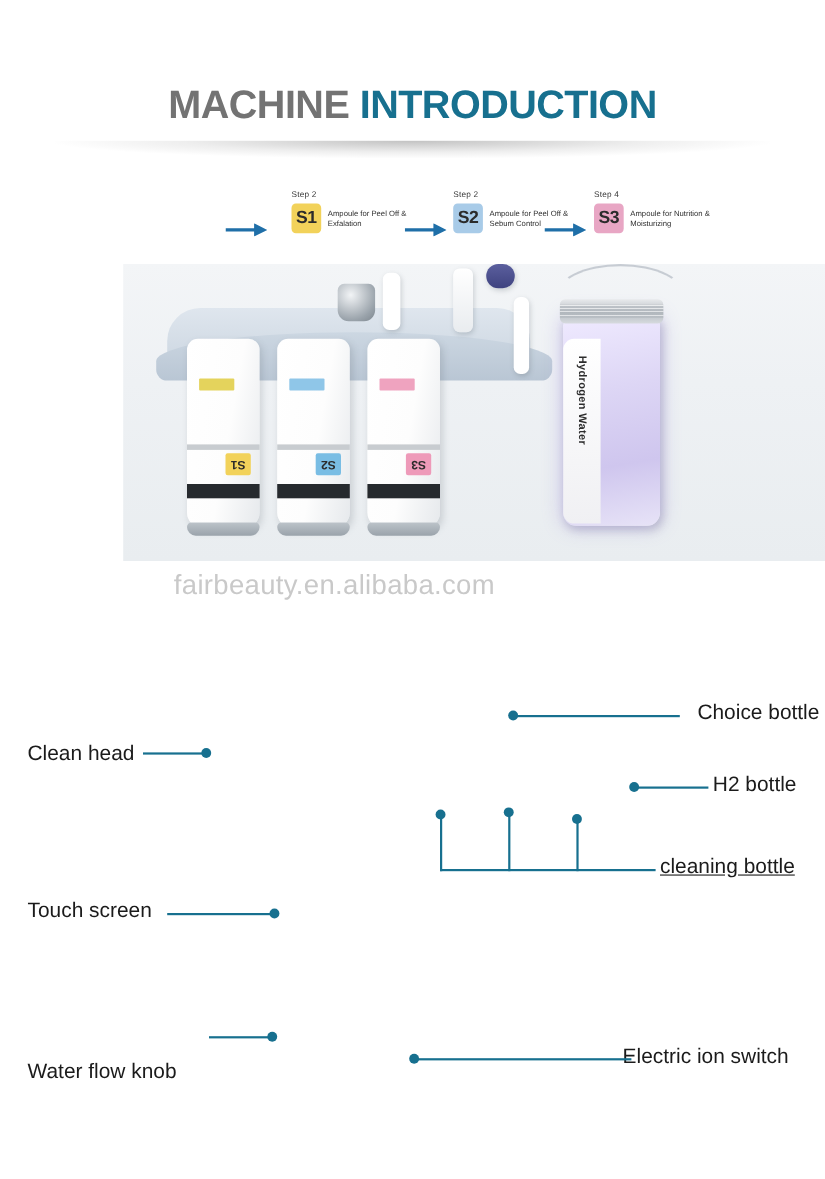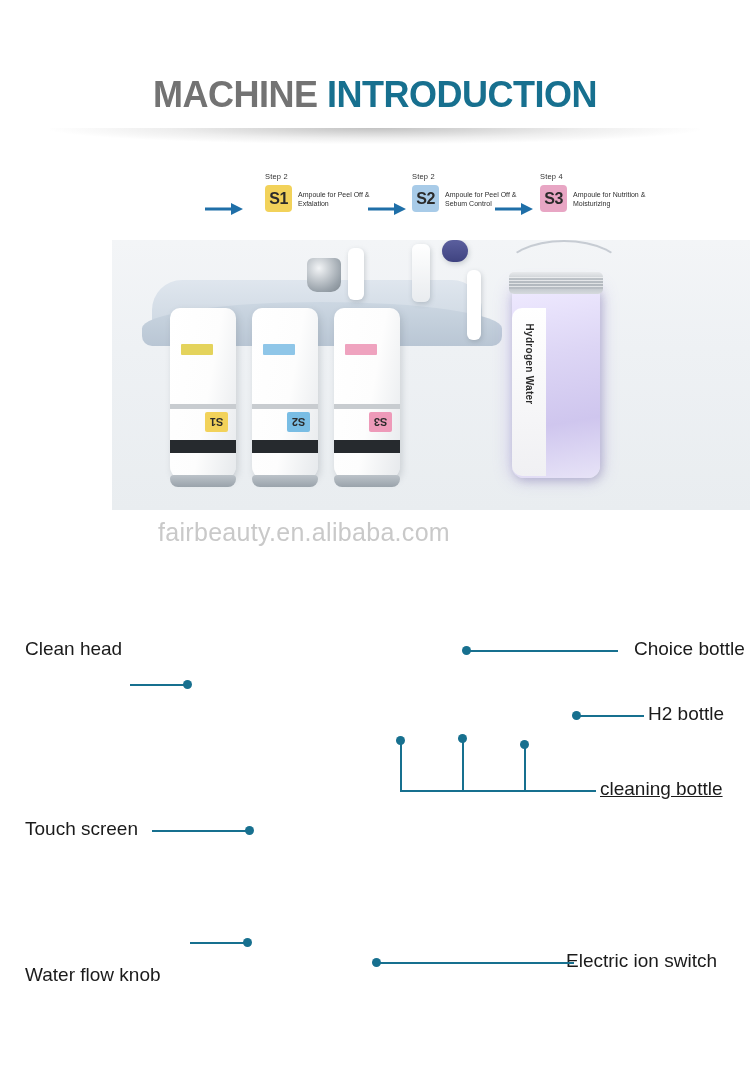--- a/index.html
+++ b/index.html
@@ -291,21 +291,21 @@
     
     
 
     
 
     
 
     
   </div>
 
-  <div class="callout" style="left:25px;top:638px;">Clean head</div>
+  <div class="callout" style="left:25px;top:675px;">Clean head</div>
   <div class="lead" style="left:130px;top:684px;width:58px;"></div>
   <div class="dot" style="left:183px;top:680px;"></div>
 
   <div class="callout" style="left:25px;top:818px;">Touch screen</div>
   <div class="lead" style="left:152px;top:830px;width:98px;"></div>
   <div class="dot" style="left:245px;top:826px;"></div>
 
   <div class="callout" style="left:25px;top:964px;">Water flow knob</div>
   <div class="lead" style="left:190px;top:942px;width:58px;"></div>
   <div class="dot" style="left:243px;top:938px;"></div>

